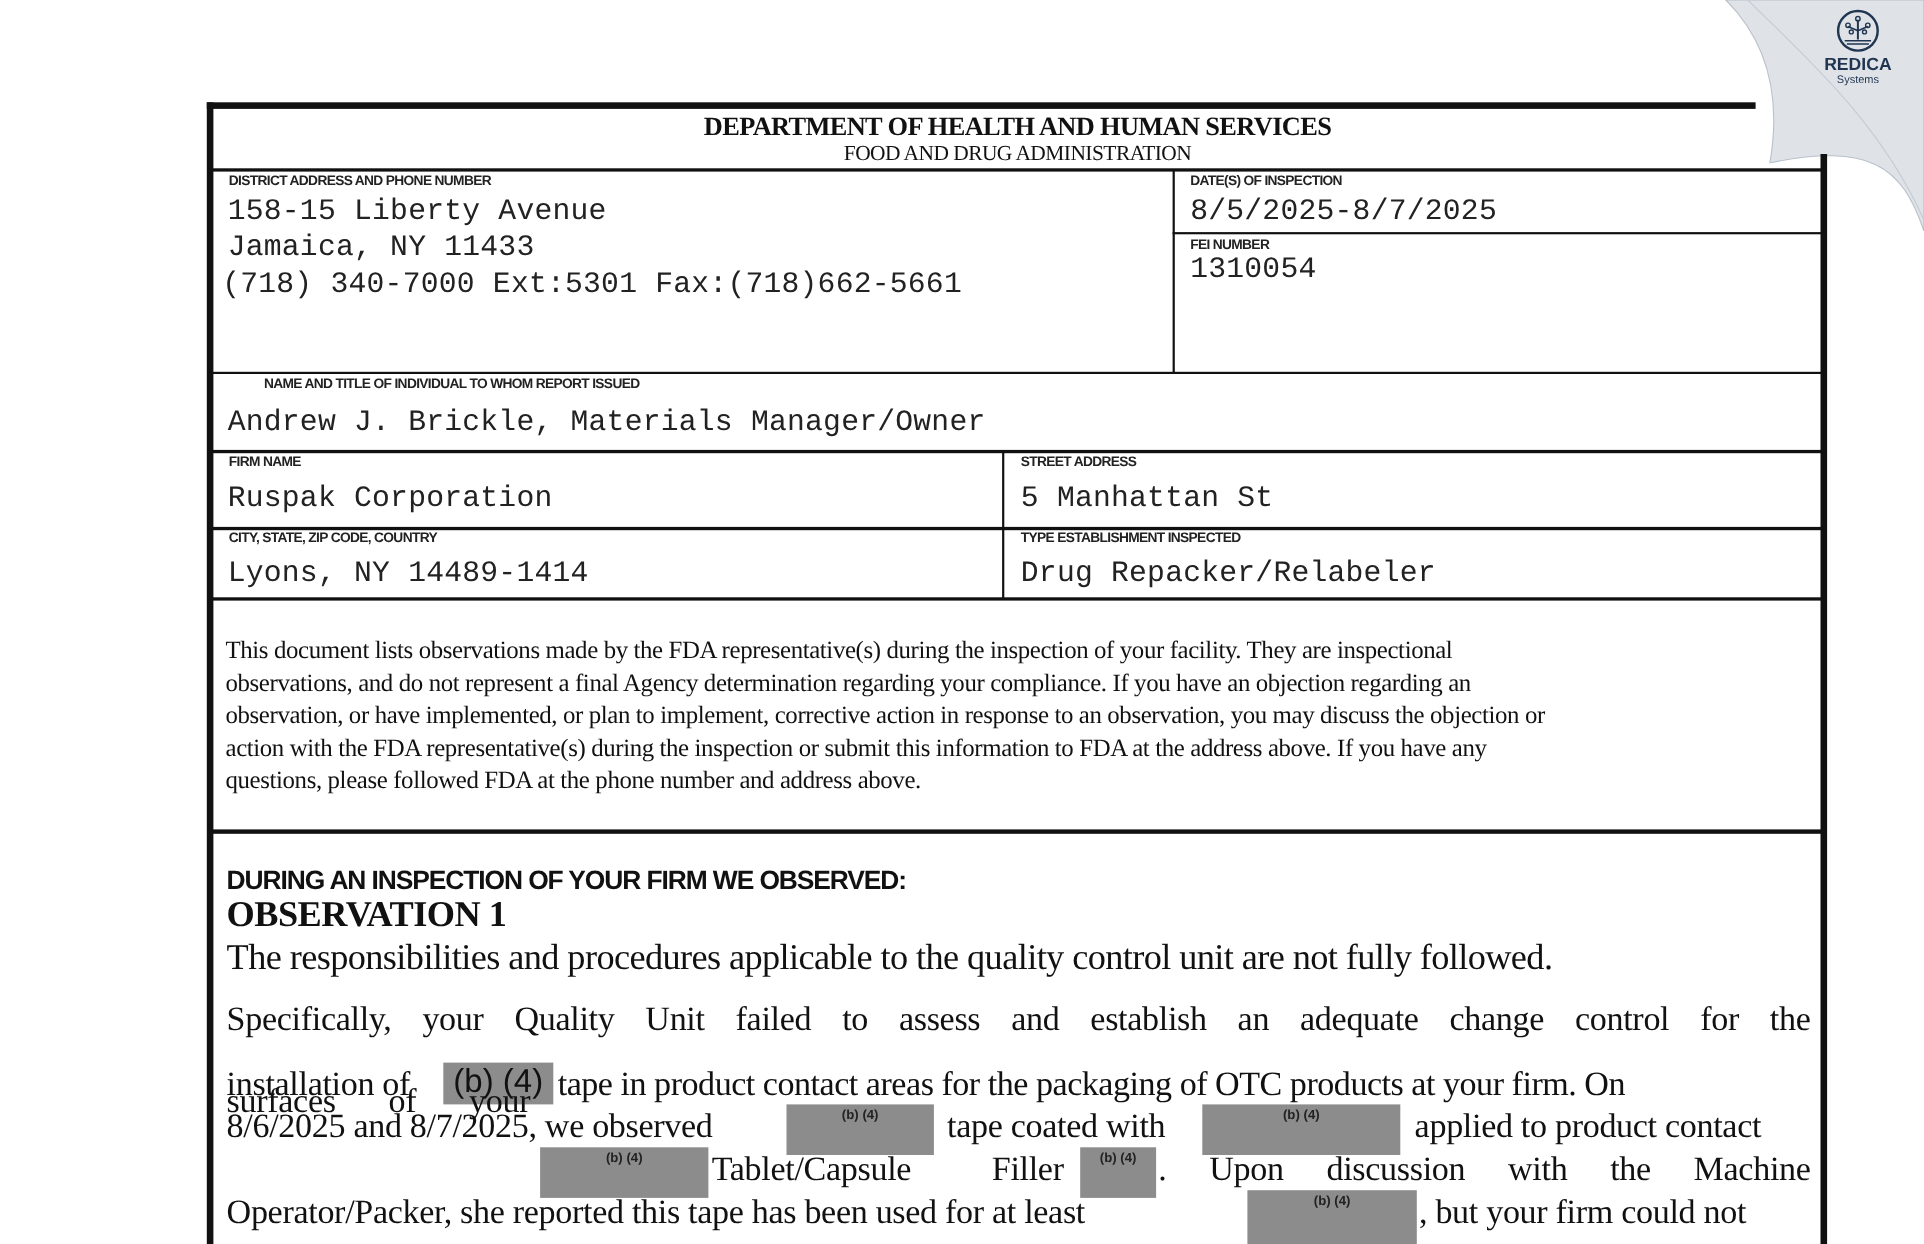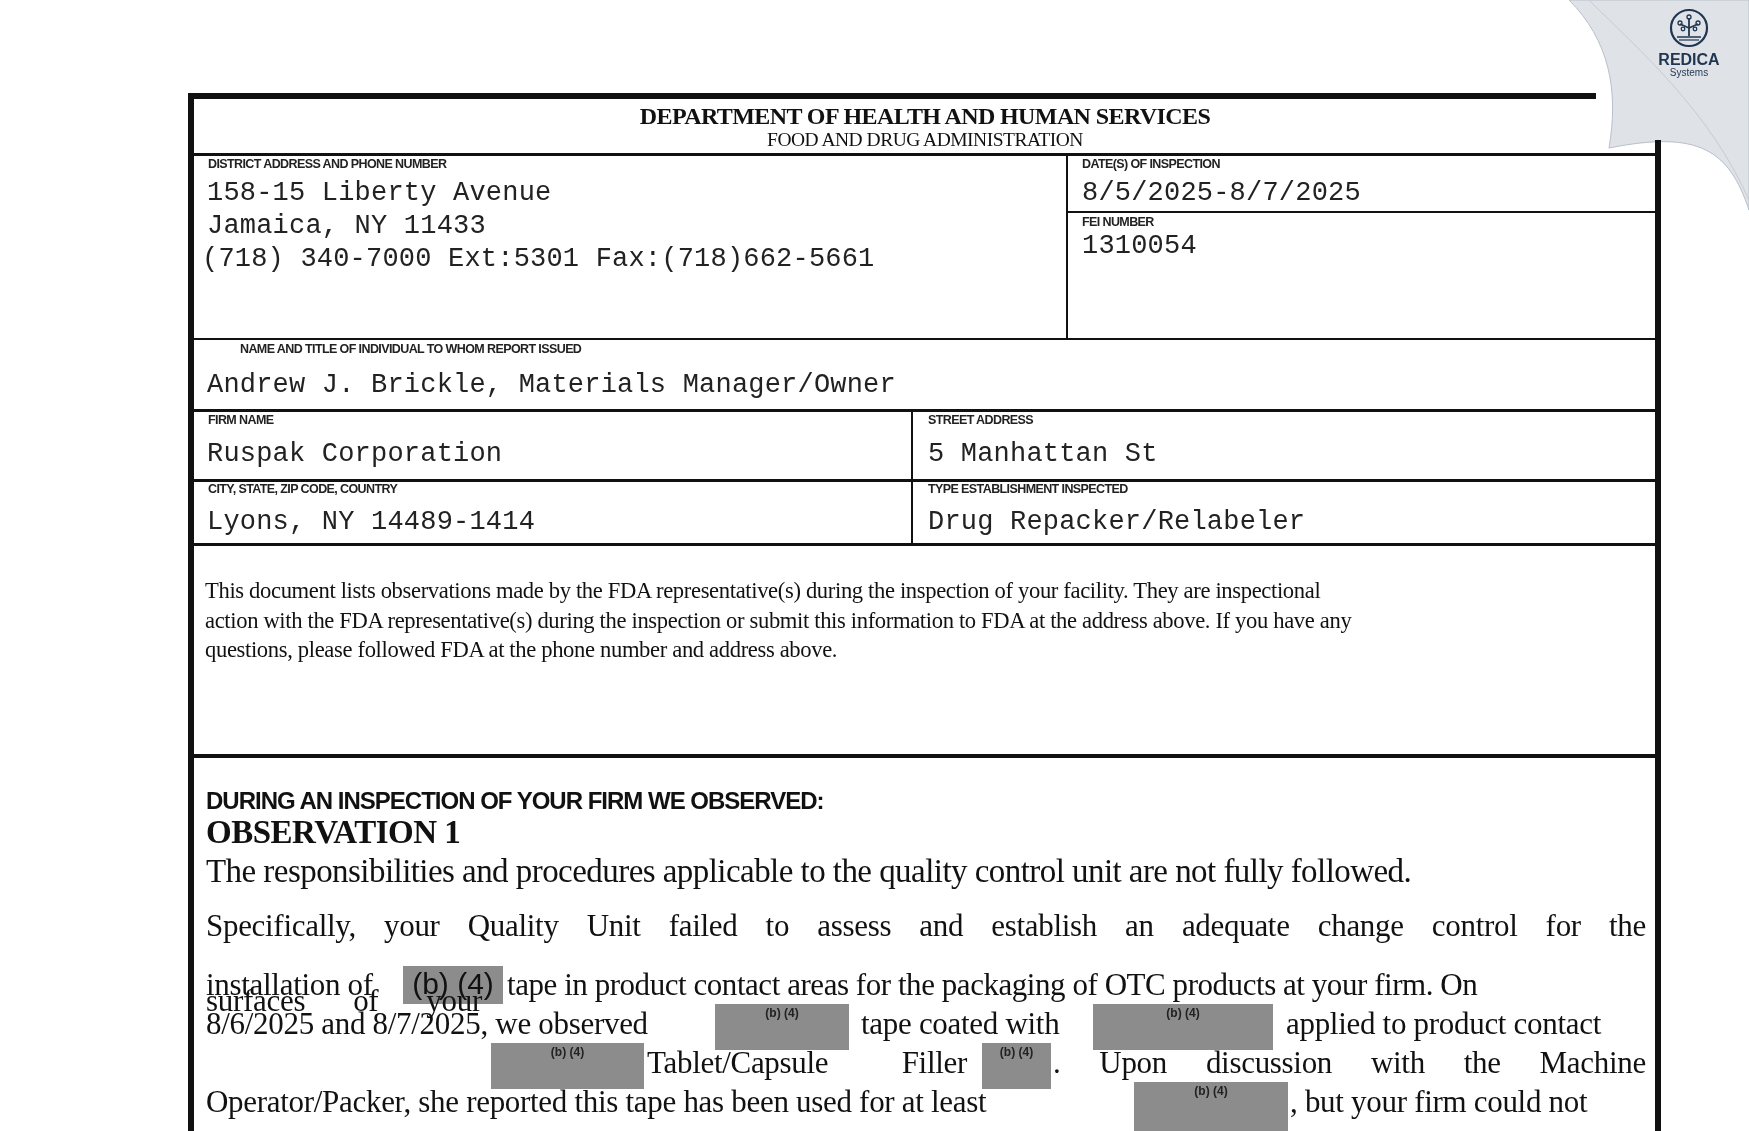--- a/index.html
+++ b/index.html
@@ -85,20 +85,22 @@
 <div class="mono" style="left:928px;top:439px;">5 Manhattan St</div>
 
 <div class="lbl" style="left:208px;top:482px;">CITY, STATE, ZIP CODE, COUNTRY</div>
 <div class="mono" style="left:207px;top:507px;">Lyons, NY 14489-1414</div>
 
 <div class="lbl" style="left:928px;top:482px;">TYPE ESTABLISHMENT INSPECTED</div>
 <div class="mono" style="left:928px;top:507px;">Drug Repacker/Relabeler</div>
 
 <div class="notice">
   <div>This document lists observations made by the FDA representative(s) during the inspection of your facility. They are inspectional</div>
+  <div>observations, and do not represent a final Agency determination regarding your compliance. If you have an objection regarding an</div>
+  <div>observation, or have implemented, or plan to implement, corrective action in response to an observation, you may discuss the objection or</div>
   <div>action with the FDA representative(s) during the inspection or submit this information to FDA at the address above. If you have any</div>
   <div>questions, please followed FDA at the phone number and address above.</div>
 </div>
 
 <div class="abs" style="left:206px;top:787px;font-family:'Liberation Sans',sans-serif;font-weight:bold;font-size:24px;letter-spacing:-1px;color:#111;white-space:nowrap;">DURING AN INSPECTION OF YOUR FIRM WE OBSERVED:</div>
 <div class="abs" style="left:206px;top:814px;font-family:'Liberation Serif',serif;font-weight:bold;font-size:33px;letter-spacing:-0.5px;color:#111;white-space:nowrap;">OBSERVATION 1</div>
 <div class="abs" style="left:206px;top:853px;font-family:'Liberation Serif',serif;font-size:33px;letter-spacing:-0.55px;color:#111;white-space:nowrap;">The responsibilities and procedures applicable to the quality control unit are not fully followed.</div>
 
 <div class="obs-line just" style="top:908px;">
   <span>Specifically,</span>

